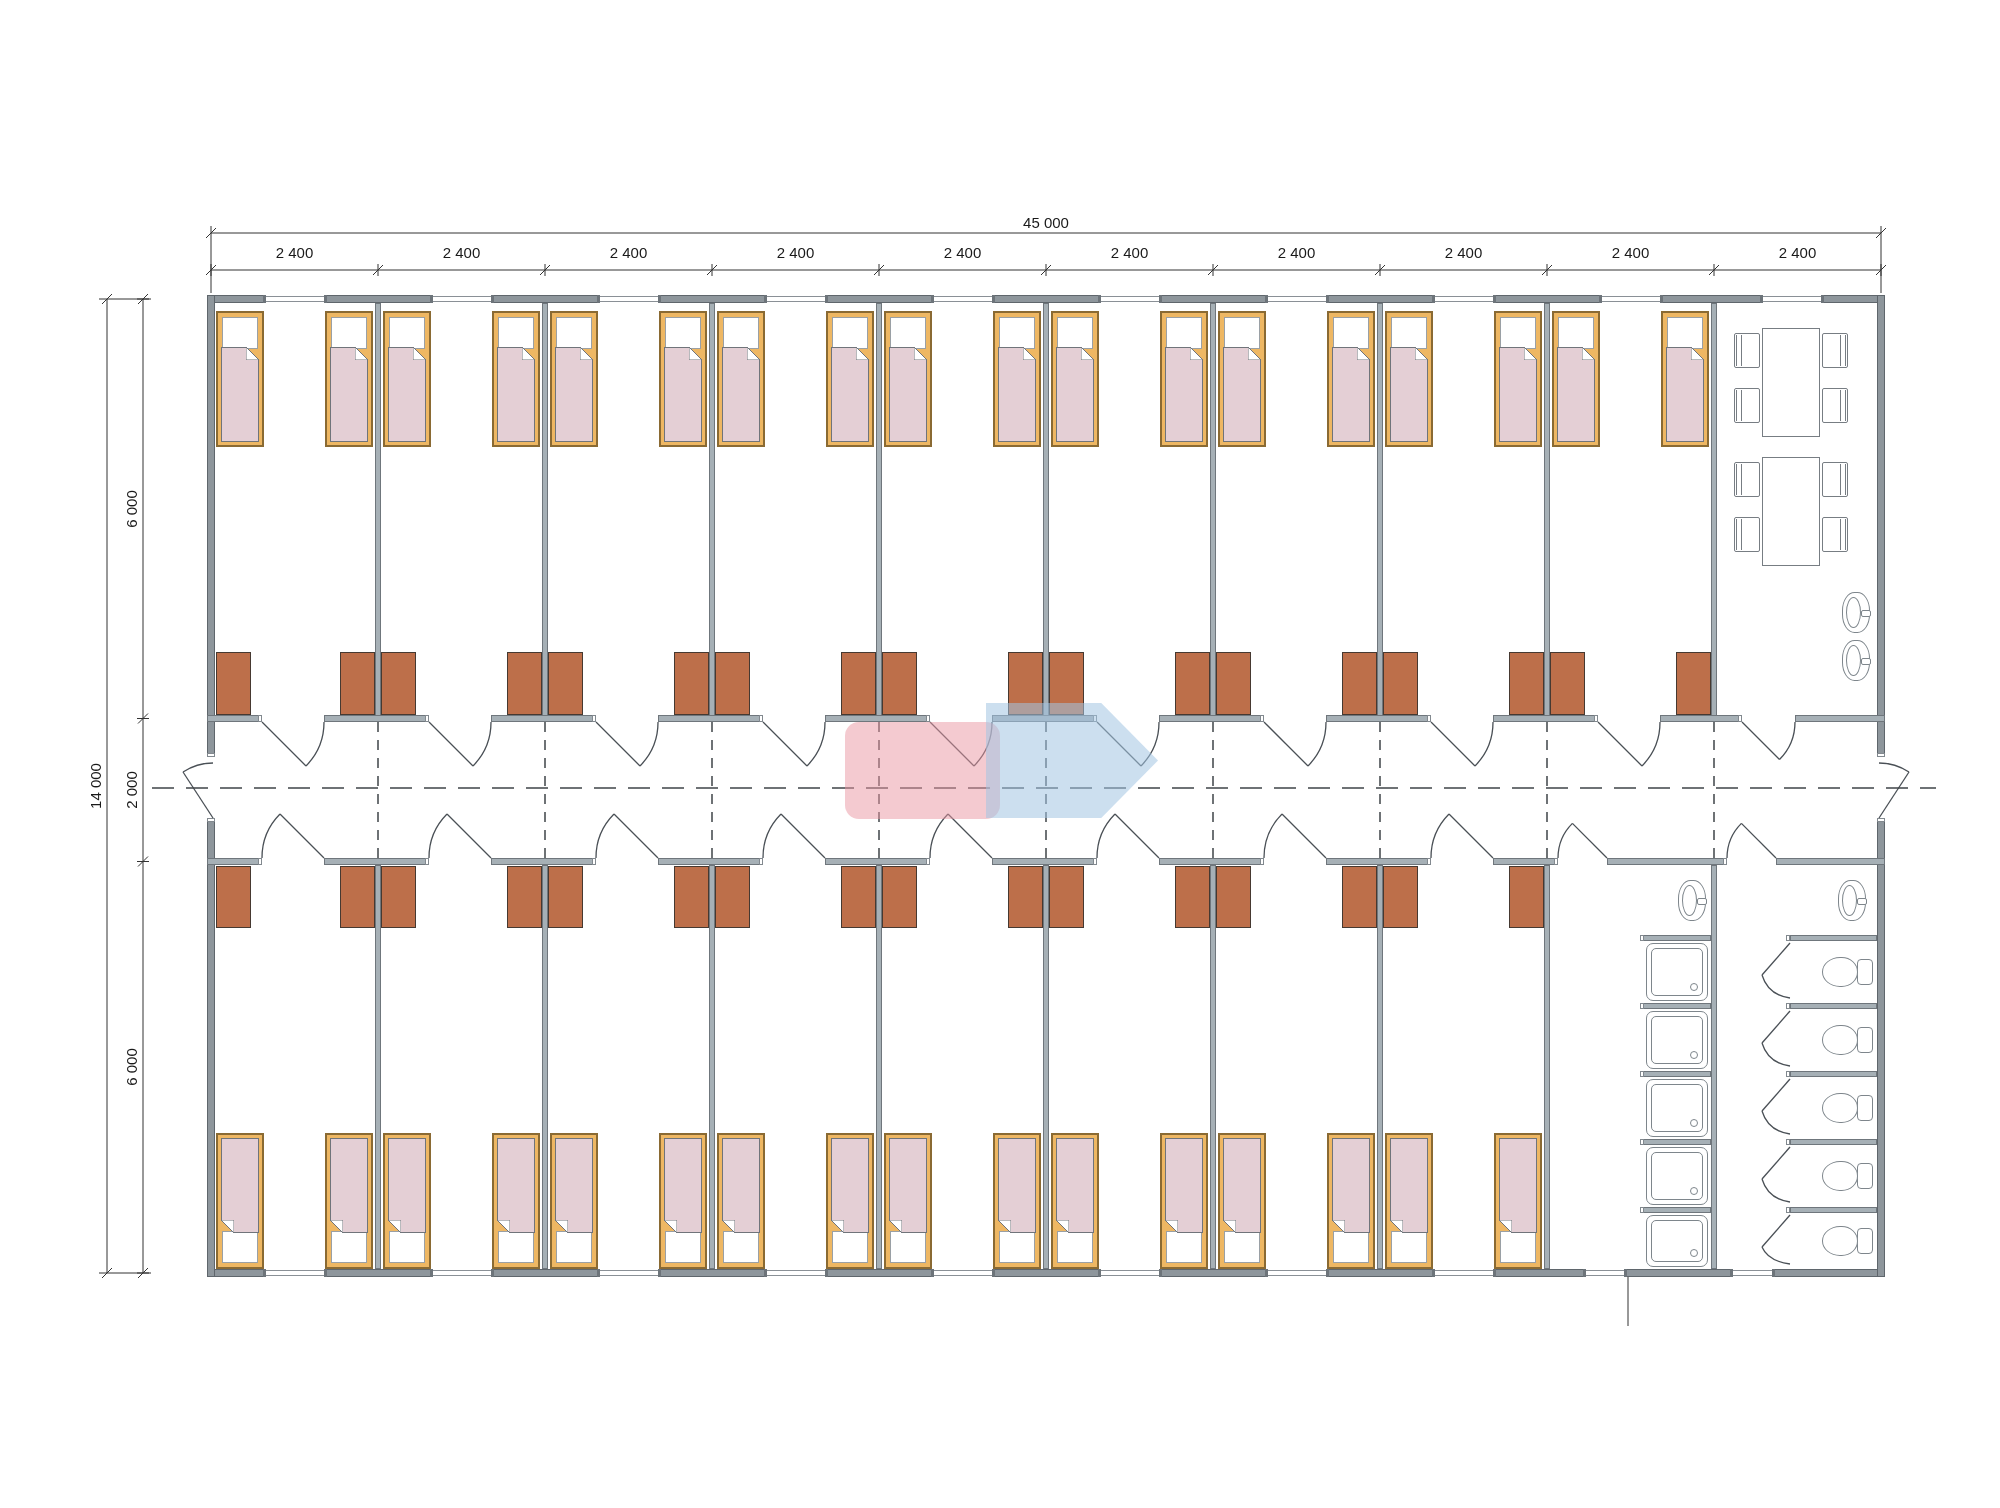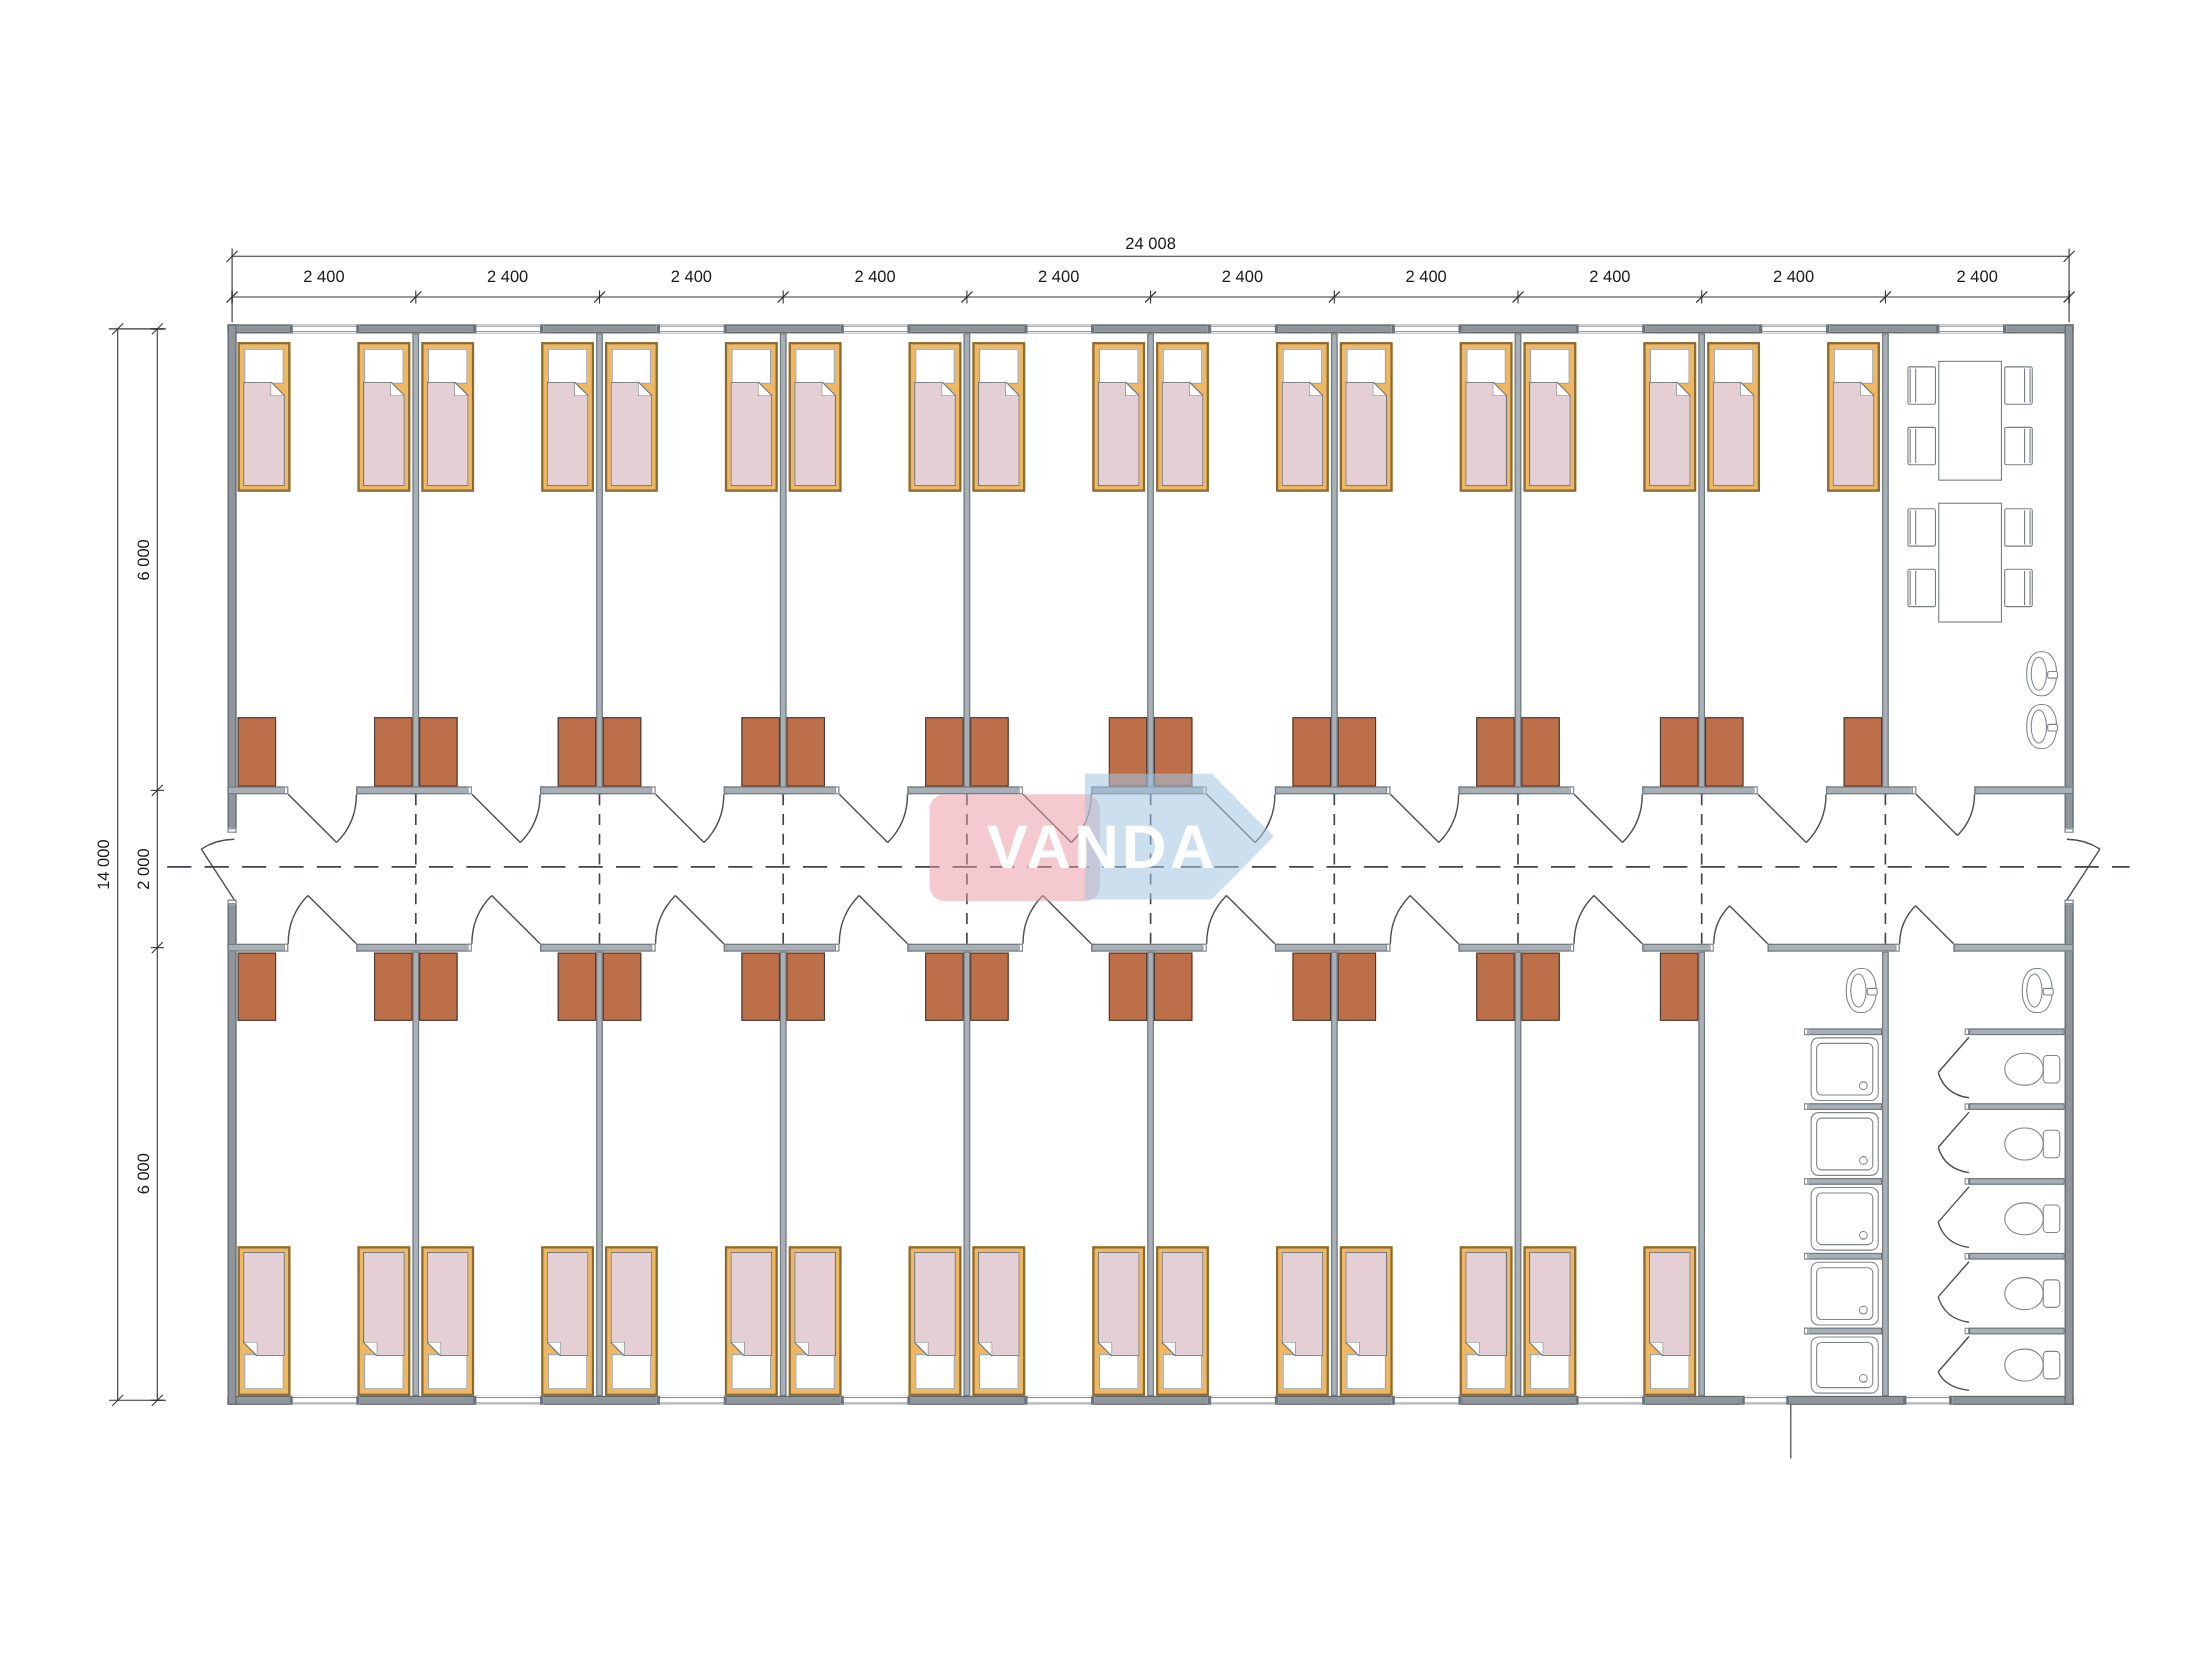--- a/index.html
+++ b/index.html
@@ -711,24 +711,23 @@
         <line x1="138" y1="866.5" x2="148" y2="856.5"></line>
         <line x1="137" y1="861.5" x2="149" y2="861.5"></line>
         <line x1="138" y1="1278" x2="148" y2="1268"></line>
         <line x1="137" y1="1273" x2="149" y2="1273"></line>
         <line x1="1628" y1="1277" x2="1628" y2="1326"></line>
       </g>
   </svg>
   <div id="logo">
     <div class="logo-pink" style="left: 845px; top: 722px; width: 155px; height: 97px; background: rgba(233, 150, 162, 0.5);"></div>
     <div class="logo-blue" style="left: 986px; top: 703px; width: 172px; height: 115px; background: rgba(163, 196, 226, 0.55);"></div>
-    <div class="logo-text" style="left:1002px;top:770px;">VANDA</div>
   </div>
   <div id="labels">
-    <div class="dim-label" style="left:1046px;top:222px;">24 008</div>
+    <div class="dim-label" style="left:1046px;top:222px;">45 000</div>
     <div class="dim-label vert" style="left:95px;top:786px;">14 000</div>
   <div class="dim-label" style="left: 294.5px; top: 252px;">2 400</div>
       <div class="dim-label" style="left: 461.5px; top: 252px;">2 400</div>
       <div class="dim-label" style="left: 628.5px; top: 252px;">2 400</div>
       <div class="dim-label" style="left: 795.5px; top: 252px;">2 400</div>
       <div class="dim-label" style="left: 962.5px; top: 252px;">2 400</div>
       <div class="dim-label" style="left: 1129.5px; top: 252px;">2 400</div>
       <div class="dim-label" style="left: 1296.5px; top: 252px;">2 400</div>
       <div class="dim-label" style="left: 1463.5px; top: 252px;">2 400</div>
       <div class="dim-label" style="left: 1630.5px; top: 252px;">2 400</div>

